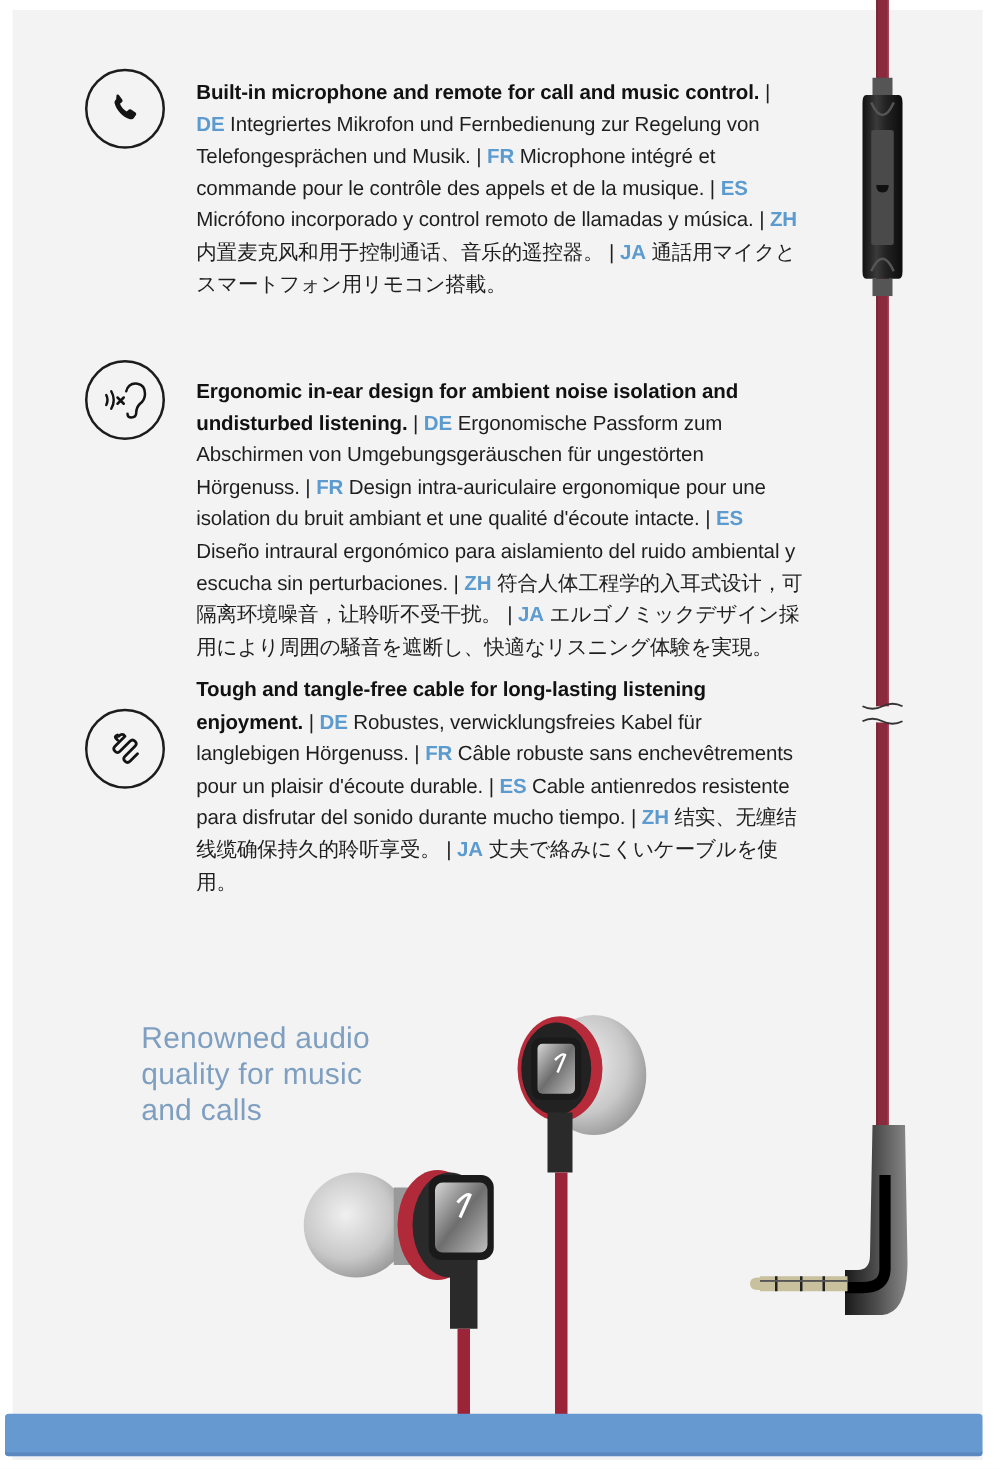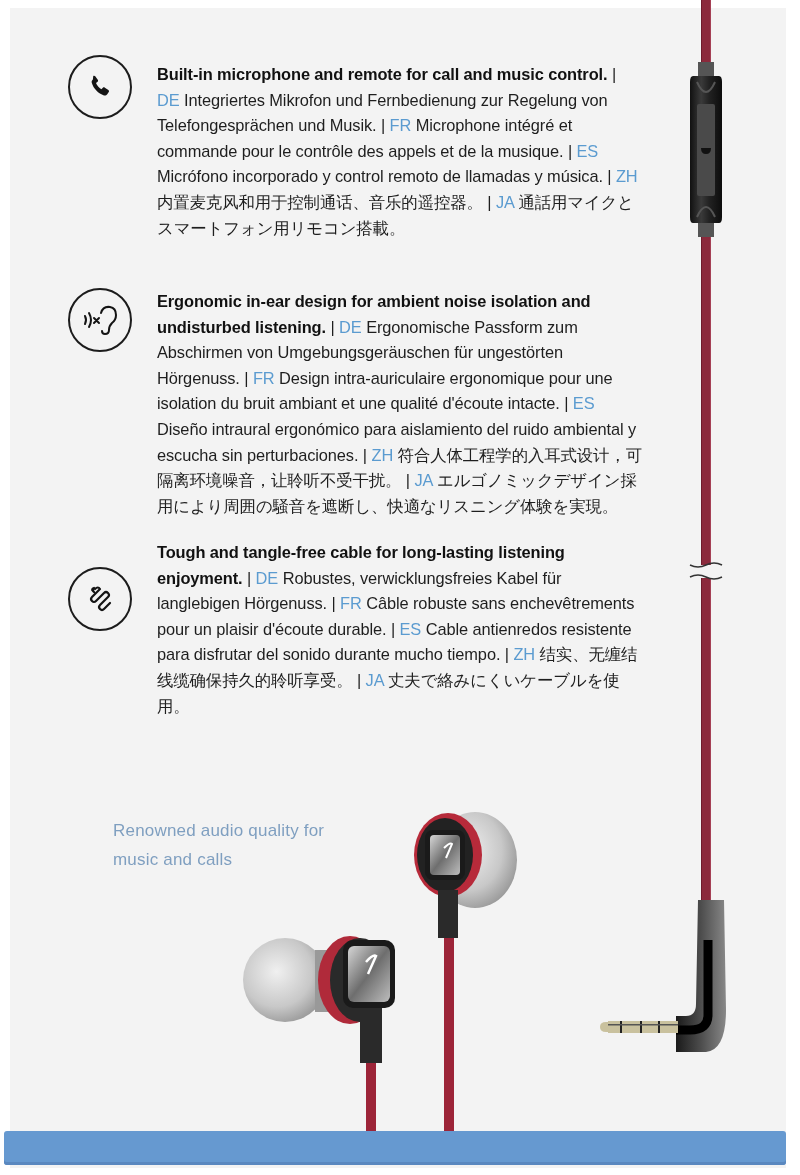--- a/index.html
+++ b/index.html
@@ -16,24 +16,24 @@
       position: absolute; left: 68px; width: 64px; height: 64px;
       border: 2px solid #1c1c1c; border-radius: 50%; box-sizing: border-box;
       display: flex; align-items: center; justify-content: center;
     }
     .feature-text {
       position: absolute; left: 157px; width: 485px;
       font-size: 16.4px; line-height: 25.6px; color: #1e1e1e; letter-spacing: -0.1px;
     }
     .feature-text .headline { font-weight: bold; color: #111; }
     .feature-text .sep { color: #1e1e1e; }
-    .feature-text .lang { color: #5b9bd0; font-weight: normal; text-align: right; }
+    .feature-text .lang { color: #5b9bd0; font-weight: bold; text-align: right; }
     .tagline {
       position: absolute; left: 113px; top: 816px; width: 220px;
-      font-size: 17px; line-height: 29px; color: #7f9fc0; letter-spacing: 0.2px;
+      font-size: 24px; line-height: 29px; color: #7f9fc0; letter-spacing: 0.2px;
     }
     .cable {
       position: absolute; left: 701px; width: 8px; background: #8b2a3c;
       border-left: 1px solid #6e1c2c; border-right: 1px solid #a54055;
     }
     .bottom-bar {
       position: absolute; left: 4px; top: 1131px; width: 782px; height: 34px;
       background: #6699d0; border-radius: 3px;
       box-shadow: inset 0 -3px 0 #5a88bf;
     }
@@ -57,21 +57,21 @@
 
 <div class="feature" style="top:0;">
   <div class="icon-circle" style="top:288px;">
     <svg width="40" height="34" viewBox="0 0 40 34" fill="none" stroke="#141414" stroke-width="2" stroke-linecap="round">
       <path d="M5 13 q2 4 0 8"></path>
       <path d="M9 10 q4 7 0 14"></path>
       <path d="M14 15 l5 5 M19 15 l-5 5"></path>
       <path d="M21 10 q2 -7 9 -6 q6 1 6 8 q0 5 -4 8 q-3 3 -3 7 q0 4 -4 4 q-3 0 -3 -3"></path>
     </svg>
   </div>
-  <div class="feature-text" style="top:289px;">
+  <div class="feature-text" style="top:301px;">
     <span class="headline">Ergonomic in-ear design for ambient noise isolation and undisturbed listening.</span><span class="sep"> | </span><span class="lang">DE</span> <span>Ergonomische Passform zum Abschirmen von Umgebungsgeräuschen für unge­störten Hörgenuss.</span><span class="sep"> | </span><span class="lang">FR</span> <span>Design intra-auriculaire ergono­mique pour une isolation du bruit ambiant et une qualité d'écoute intacte.</span><span class="sep"> | </span><span class="lang">ES</span> <span>Diseño intraural ergonómico para aislamiento del ruido ambiental y escucha sin perturba­ciones.</span><span class="sep"> | </span><span class="lang">ZH</span> <span>符合人体工程学的入耳式设计，可隔离环境噪音，让聆听不受干扰。</span><span class="sep"> | </span><span class="lang">JA</span> <span>エルゴノミックデザイン採用により周囲の騒音を遮断し、快適なリスニング体験を実現。</span>
   </div>
 </div>
 
 <div class="feature" style="top:0;">
   <div class="icon-circle" style="top:567px;">
     <svg width="36" height="36" viewBox="0 0 36 36" fill="none" stroke="#141414" stroke-width="2.2" stroke-linecap="round" stroke-linejoin="round">
       <path d="M12 7 q-3 1 -1 3 l1 1 M13 8 q3 -3 5 0 l-8 8 q-2 2 0 4 q2 2 4 0 l8 -8 q2 -2 4 0 q2 2 0 4 l-8 8 q-2 2 0 4 q2 2 4 0 l6 -6"></path>
       <circle cx="11" cy="9" r="1.3" fill="#141414" stroke="none"></circle>
     </svg>

